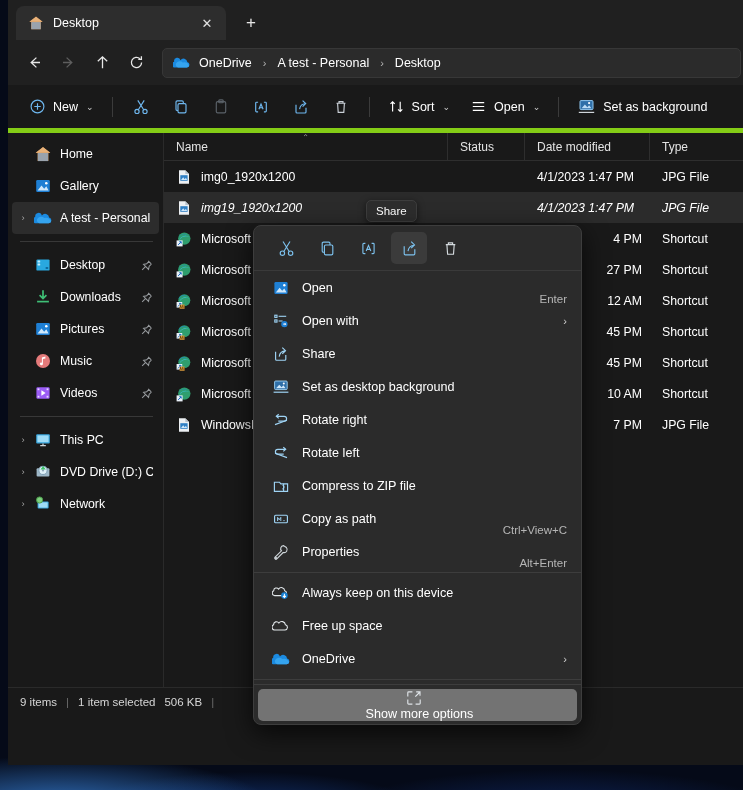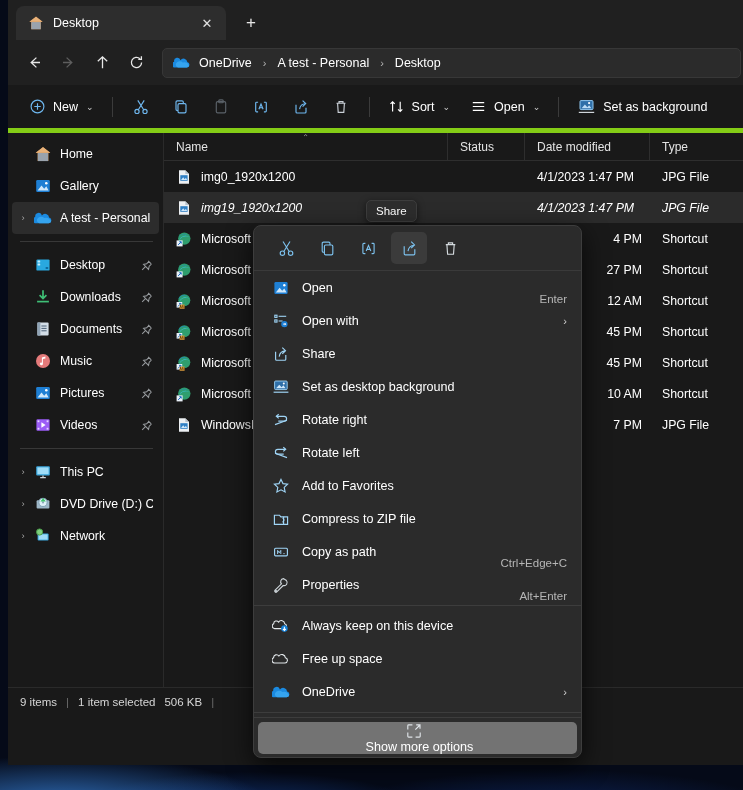--- a/index.html
+++ b/index.html
@@ -403,53 +403,41 @@
         <svg class="sicon" viewBox="0 0 18 18">
           <path d="M9 2.2v8.2M5.6 7.2 9 10.6l3.4-3.4" stroke="#3fbf76" stroke-width="1.7" fill="none"></path>
           <path d="M3.1 13.6h11.8" stroke="#3fbf76" stroke-width="1.7"></path>
         </svg>
         <span class="slabel">Downloads</span>
         <svg class="spin" viewBox="0 0 14 14" fill="none" stroke="#c7ccd1" stroke-width="1.1">
           <path d="M8.8 1.9 12.1 5.2M9.6 2.7 7.2 5.1l-3.4.7 5.4 5.4.7-3.4 2.4-2.4M5.6 8.4 2.3 11.7"></path>
         </svg>
       </div>
 
-      <div class="snode">
-        <span class="sexp"></span>
-        <svg class="sicon" viewBox="0 0 18 18">
-          <rect x="3.4" y="2.4" width="11.2" height="13.2" rx="1" fill="#d3dde6"></rect>
-          <rect x="3.4" y="2.4" width="3" height="13.2" fill="#8fa3b5"></rect>
-          <path d="M7.4 6h5.2M7.4 8.4h5.2M7.4 10.8h5.2" stroke="#4a6076" stroke-width="1"></path>
-        </svg>
-        <span class="slabel">Documents</span>
-        <svg class="spin" viewBox="0 0 14 14" fill="none" stroke="#c7ccd1" stroke-width="1.1">
-          <path d="M8.8 1.9 12.1 5.2M9.6 2.7 7.2 5.1l-3.4.7 5.4 5.4.7-3.4 2.4-2.4M5.6 8.4 2.3 11.7"></path>
-        </svg>
-      </div>
-
-      <div class="snode">
-        <span class="sexp"></span>
-        <svg class="sicon" viewBox="0 0 18 18">
-          <circle cx="9" cy="9" r="7" fill="#e57b7b"></circle>
-          <path d="M11.4 4.6 7.9 5.6v5.1a1.55 1.3 0 1 0 1 1.2V7.1l2.5-.7z" fill="#ffffff"></path>
-        </svg>
-        <span class="slabel">Music</span>
-        <svg class="spin" viewBox="0 0 14 14" fill="none" stroke="#c7ccd1" stroke-width="1.1">
-          <path d="M8.8 1.9 12.1 5.2M9.6 2.7 7.2 5.1l-3.4.7 5.4 5.4.7-3.4 2.4-2.4M5.6 8.4 2.3 11.7"></path>
-        </svg>
-      </div>
 
       <div class="snode">
         <span class="sexp"></span>
         <svg class="sicon" viewBox="0 0 18 18">
           <rect x="2.2" y="3" width="13.6" height="12" rx="1.2" fill="#1e7fd4"></rect>
           <path d="M3.6 13.5 7.5 8.6l2.7 3.1 2.1-2.4 2.3 4.2z" fill="#cfe8fb"></path>
           <circle cx="12.3" cy="6.3" r="1.3" fill="#ffffff"></circle>
         </svg>
         <span class="slabel">Pictures</span>
+        <svg class="spin" viewBox="0 0 14 14" fill="none" stroke="#c7ccd1" stroke-width="1.1">
+          <path d="M8.8 1.9 12.1 5.2M9.6 2.7 7.2 5.1l-3.4.7 5.4 5.4.7-3.4 2.4-2.4M5.6 8.4 2.3 11.7"></path>
+        </svg>
+      </div>
+
+      <div class="snode">
+        <span class="sexp"></span>
+        <svg class="sicon" viewBox="0 0 18 18">
+          <circle cx="9" cy="9" r="7" fill="#e57b7b"></circle>
+          <path d="M11.4 4.6 7.9 5.6v5.1a1.55 1.3 0 1 0 1 1.2V7.1l2.5-.7z" fill="#ffffff"></path>
+        </svg>
+        <span class="slabel">Music</span>
         <svg class="spin" viewBox="0 0 14 14" fill="none" stroke="#c7ccd1" stroke-width="1.1">
           <path d="M8.8 1.9 12.1 5.2M9.6 2.7 7.2 5.1l-3.4.7 5.4 5.4.7-3.4 2.4-2.4M5.6 8.4 2.3 11.7"></path>
         </svg>
       </div>
 
       <div class="snode">
         <span class="sexp"></span>
         <svg class="sicon" viewBox="0 0 18 18">
           <rect x="2.4" y="3.2" width="13.2" height="11.6" rx="1.2" fill="#9b5cf6"></rect>
           <rect x="3.6" y="4.4" width="1.8" height="1.8" fill="#e4d4ff"></rect>
@@ -762,43 +750,37 @@
   </div>
 
   <div class="mi">
     <svg class="mi-icon" viewBox="0 0 18 18" fill="none" stroke="#9fd4f5" stroke-width="1.15">
       <path d="M13.6 5.3H5.8a2.4 2.4 0 0 0 0 4.8h5.9"></path>
       <path d="M11.3 3.2l2.4 2.1-2.4 2.1M15 13.6 3 9.3"></path>
     </svg>
     <span class="mi-label">Rotate left</span>
   </div>
 
-  <div class="mi">
-    <svg class="mi-icon" viewBox="0 0 18 18" fill="none" stroke="#9fd4f5" stroke-width="1.15">
-      <path d="M9 2.4l2 4.2 4.6.6-3.4 3.2.9 4.6L9 12.8 4.9 15l.9-4.6L2.4 7.2 7 6.6z"></path>
-    </svg>
-    <span class="mi-label">Add to Favorites</span>
-  </div>
 
   <div class="mi">
     <svg class="mi-icon" viewBox="0 0 18 18" fill="none" stroke="#9fd4f5" stroke-width="1.15">
       <path d="M2.4 5.2h5.1l1.3 1.6h6.8v7.6H2.4z"></path>
       <path d="M11.6 6.8v7.6M10.4 8.2h1.2M11.6 10h1.2M10.4 11.8h1.2"></path>
     </svg>
     <span class="mi-label">Compress to ZIP file</span>
   </div>
 
   <div class="mi">
     <svg class="mi-icon" viewBox="0 0 18 18" fill="none" stroke="#9fd4f5" stroke-width="1.15">
       <rect x="2.6" y="5.2" width="12.8" height="7.6" rx="1"></rect>
       <path d="M5.6 11V7.4l1.6 2.4 1.6-2.4V11" stroke-width=".95"></path>
       <circle cx="12" cy="10.6" r=".7" fill="#9fd4f5" stroke="none"></circle>
     </svg>
     <span class="mi-label">Copy as path</span>
-    <span class="mi-accel">Ctrl+Edge+C</span>
+    <span class="mi-accel">Ctrl+View+C</span>
   </div>
 
   <div class="mi">
     <svg class="mi-icon" viewBox="0 0 18 18" fill="none" stroke="#cfd6db" stroke-width="1.15">
       <path d="M11.4 2.6a3.1 3.1 0 0 0-1.9 5.2L3.1 14.2a1.2 1.2 0 0 0 1.7 1.7l6.4-6.4a3.1 3.1 0 0 0 3.2-5z"></path>
       <circle cx="4" cy="15" r=".5" fill="#cfd6db"></circle>
     </svg>
     <span class="mi-label">Properties</span>
     <span class="mi-accel">Alt+Enter</span>
   </div>

